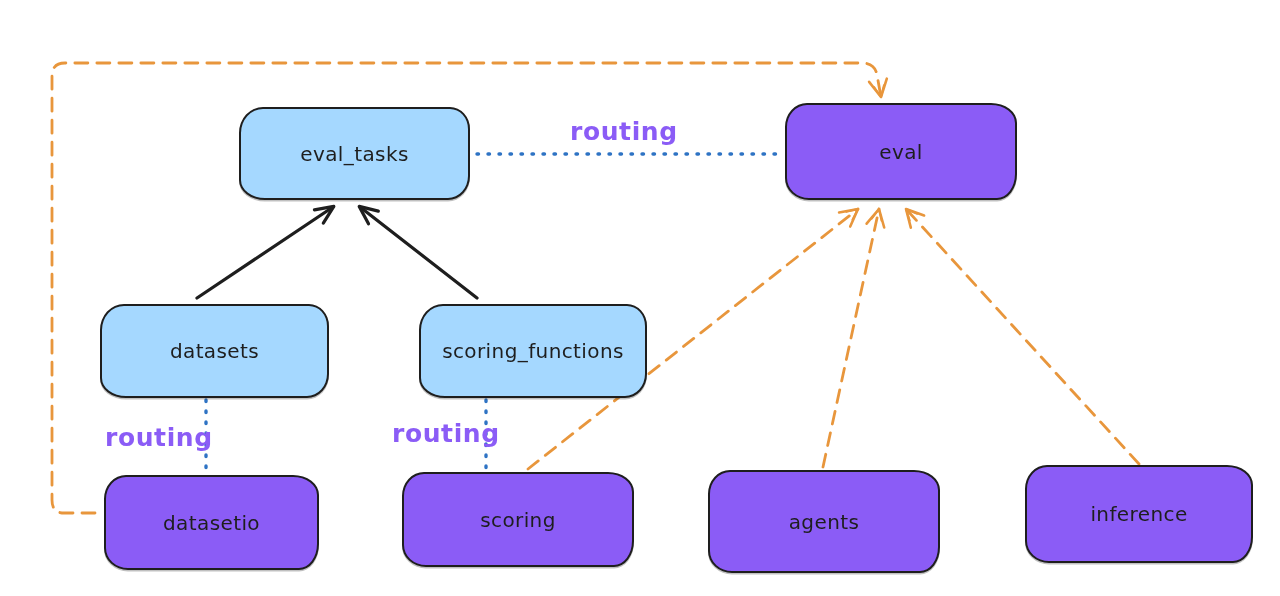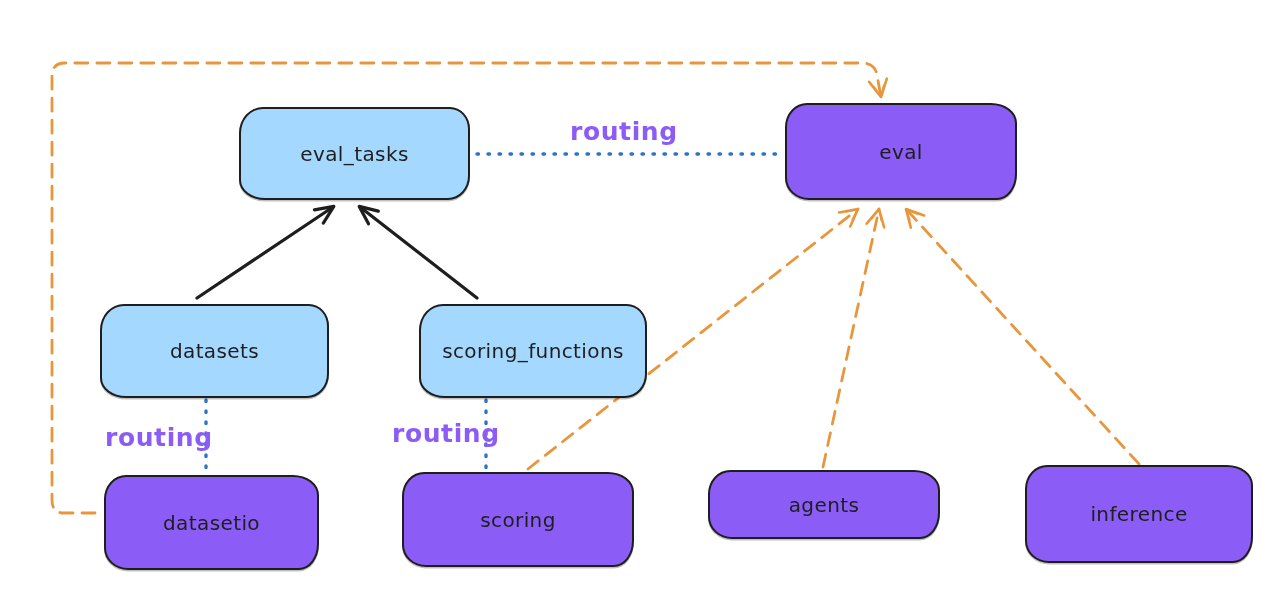--- a/index.html
+++ b/index.html
@@ -31,21 +31,21 @@
   }
   .node-blue  { background: #a5d8ff; border-radius: 24px 20px 22px 26px / 26px 22px 24px 20px; }
   .node-green { background: #8b5cf6; border-radius: 22px 26px 20px 24px / 24px 20px 26px 22px; }
 
   #node-eval-tasks        { left: 239px;  top: 107px; width: 231px; height: 93px; }
   #node-eval              { left: 785px;  top: 103px; width: 232px; height: 97px; }
   #node-datasets          { left: 100px;   top: 304px; width: 229px; height: 94px; }
   #node-scoring-functions { left: 382px;  top: 304px; width: 228px; height: 94px; margin-left: 37px; }
   #node-datasetio         { left: 104px;   top: 475px; width: 215px; height: 95px; }
   #node-scoring           { left: 385px;  top: 472px; width: 232px; height: 95px; margin-left: 17px; }
-  #node-agents            { left: 708px;  top: 470px; width: 232px; height: 69px; }
+  #node-agents            { left: 708px;  top: 470px; width: 232px; height: 103px; }
   #node-inference         { left: 1025px; top: 465px; width: 228px; height: 98px; }
 
   .edge-label {
     position: absolute;
     color: #8b5cf6;
     font-size: 25px;
     font-weight: 600;
     letter-spacing: 0.6px;
     text-align: center;
   }

